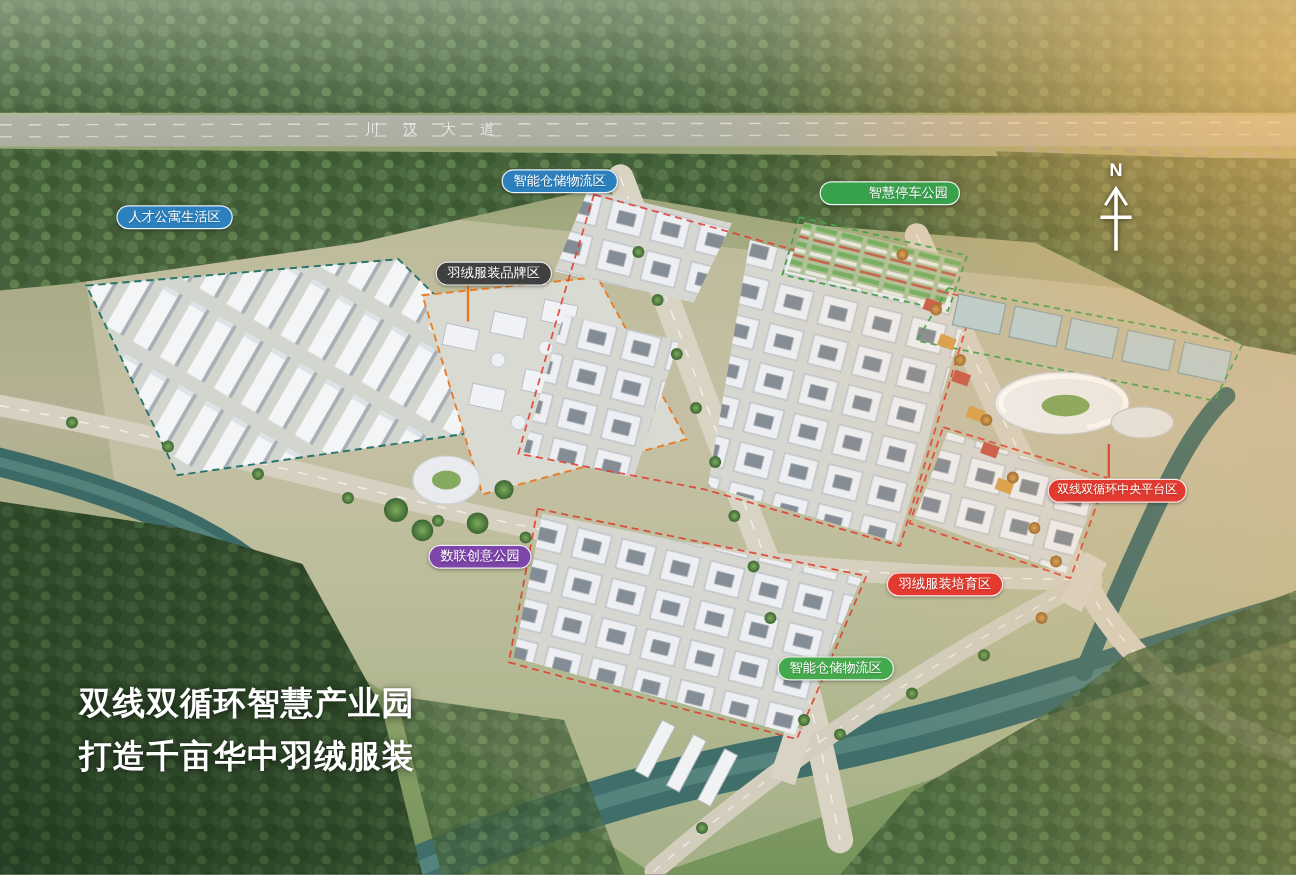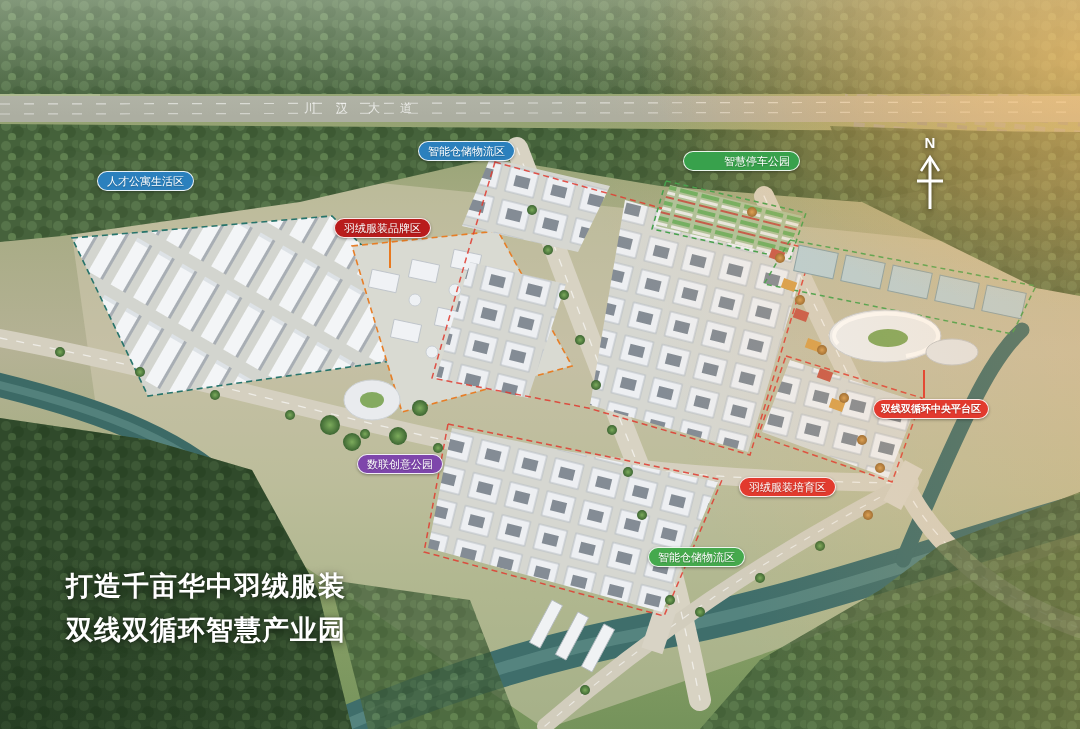--- a/index.html
+++ b/index.html
@@ -11,21 +11,21 @@
   .glow{position:absolute;inset:0;pointer-events:none;z-index:20;
     background:
       radial-gradient(ellipse 60% 50% at 100% 8%, rgba(255,198,112,.62), rgba(255,186,100,.26) 40%, rgba(255,186,100,0) 68%),
       linear-gradient(250deg, rgba(255,175,85,.28), rgba(255,175,85,0) 42%),
       linear-gradient(180deg, rgba(228,238,220,.40), rgba(228,238,220,0) 16%),
       radial-gradient(ellipse 50% 42% at 0% 100%, rgba(15,35,18,.30), rgba(15,35,18,0) 60%);}
   .pill{position:absolute;z-index:30;font-size:11px;line-height:14px;color:#fff;
         padding:2px 9px;border-radius:11px;border:1px solid rgba(255,255,255,.9);
         box-shadow:0 1px 3px rgba(0,0,0,.35);white-space:nowrap;
         text-shadow:0 1px 1px rgba(0,0,0,.25);}
-  .pill-sm{font-size:10px;padding:2px 7px;font-weight:bold;}
+  .pill-sm{font-size:10px;padding:2px 7px;}
   .road-label{position:absolute;z-index:25;left:304px;top:100px;color:rgba(255,255,255,.72);
         font-size:12px;letter-spacing:20px;white-space:nowrap;}
   .slogan{position:absolute;z-index:30;left:66px;top:564px;color:#fff;font-size:27px;
         font-weight:700;letter-spacing:1px;line-height:44px;white-space:nowrap;
         text-shadow:0 2px 8px rgba(0,0,0,.55),0 0 2px rgba(0,0,0,.35);}
   .north{position:absolute;z-index:30;left:908px;top:135px;width:44px;text-align:center;
         filter:drop-shadow(0 1px 2px rgba(0,0,0,.5));}
   .north-n{color:#fff;font-size:15px;font-weight:700;line-height:16px;}
 </style>
 </head>
@@ -244,34 +244,34 @@
       <line x1="390" y1="238" x2="390" y2="268" stroke="#e8791f" stroke-width="2"></line>
       <line x1="924" y1="370" x2="924" y2="398" stroke="#e03a2f" stroke-width="2"></line>
     </g>
   </svg>
 
   <div class="glow"></div>
 
   <div class="road-label">川汉大道</div>
 
   <div class="pill" style="left: 97px; top: 171px; background: rgb(43, 128, 189);">人才公寓生活区</div>
-  <div class="pill" style="left: 334px; top: 218px; background: #b91c1c;">羽绒服装品牌区</div>
+  <div class="pill" style="left: 363px; top: 218px; background: #404040;">羽绒服装品牌区</div>
   <div class="pill" style="left: 418px; top: 141px; background: rgb(43, 128, 189);">智能仓储物流区</div>
   <div class="pill" style="left: 683px; top: 151px; background: rgb(56, 161, 76); padding-left: 40px;">智慧停车公园</div>
   <div class="pill" style="left: 329px; top: 454px; background: rgb(126, 70, 171); margin-left: 28px;">数联创意公园</div>
   <div class="pill pill-sm" style="left: 873px; top: 399px; background: rgb(226, 58, 46);">双线双循环中央平台区</div>
   <div class="pill" style="left: 739px; top: 477px; background: rgb(226, 58, 46);">羽绒服装培育区</div>
   <div class="pill" style="left: 648px; top: 547px; background: rgb(69, 169, 77);">智能仓储物流区</div>
 
   <div class="north">
     <div class="north-n">N</div>
     <svg width="44" height="60" viewBox="0 0 44 60" xmlns="http://www.w3.org/2000/svg">
       <line x1="22" y1="8" x2="22" y2="58" stroke="#ffffff" stroke-width="3"></line>
       <path d="M13,20 L22,6 L31,20" fill="none" stroke="#ffffff" stroke-width="2.5"></path>
       <line x1="9" y1="30" x2="35" y2="30" stroke="#ffffff" stroke-width="3"></line>
     </svg>
   </div>
 
   <div class="slogan">
+    <div>双线双循环智慧产业园</div>
     <div>打造千亩华中羽绒服装</div>
-    <div>双线双循环智慧产业园</div>
   </div>
 </div>
 
 </body></html>

